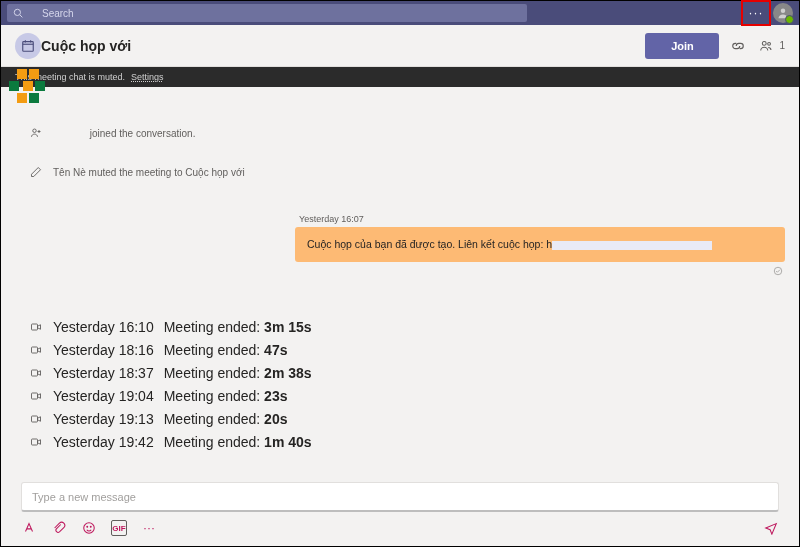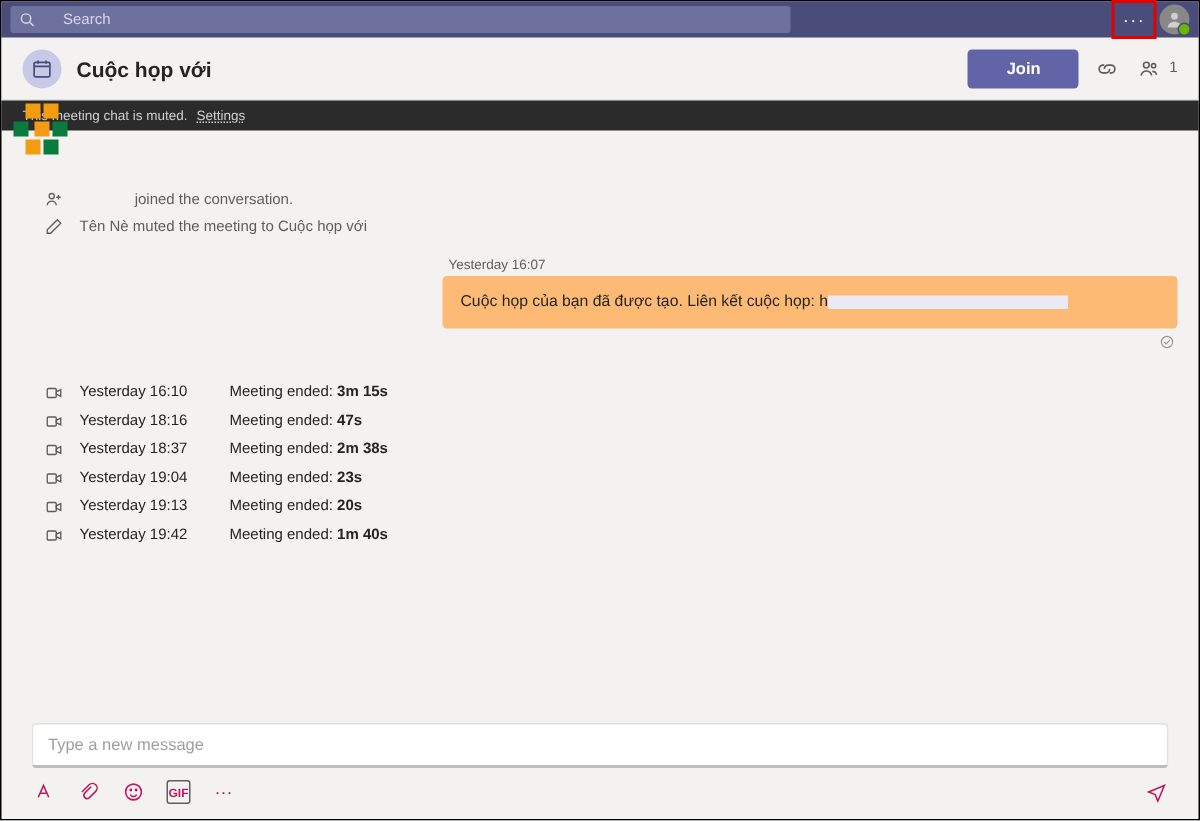--- a/index.html
+++ b/index.html
@@ -52,21 +52,20 @@
     border-radius: 50%; background: #6bb700; border: 1px solid #4a4c7a;
   }
 
   
   .meeting-head {
     height: 42px;
     background: #f3f2f1;
     display: flex;
     align-items: center;
     padding: 0 14px;
-    gap: 10px;
     border-bottom: 1px solid #e1dfdd;
   }
   .cal-badge {
     width: 26px; height: 26px; border-radius: 50%;
     background: #c7c9e6;
     display: flex; align-items: center; justify-content: center;
     color: #4a4c7a;
   }
   .cal-badge svg { width: 14px; height: 14px; display:block; }
   .meeting-title { font-size: 14px; font-weight: 700; color: #252423; }
@@ -92,48 +91,48 @@
     position: absolute; top: 68px; left: 8px; z-index: 5;
     display: flex; align-items: center; gap: 6px; pointer-events: none;
   }
   .wm-logo { position: relative; width: 40px; height: 40px; }
   .wm-block { position: absolute; width: 10px; height: 10px; }
   .wm-text { font-size: 20px; font-weight: 800; font-family: Arial, sans-serif;
              color: #0b7a3e; letter-spacing: -0.5px; margin-top: -4px;}
   .wm-text .orange { color: #f39c12; }
 
   
-  .chat-body { flex: 1; overflow: hidden; padding: 12px 14px 0 14px; display: flex; flex-direction: column; gap: 6px; }
+  .chat-body { flex: 1; overflow: hidden; padding: 12px 14px 0 14px; display: flex; flex-direction: column; gap: 6px; justify-content: space-between; }
   .sys-row { display: flex; align-items: center; gap: 10px; font-size: 10px; color: #605e5c; padding-left: 14px; }
   .sys-row .ic { width: 14px; display:flex; justify-content:center; }
   .sys-row .ic svg { width: 12px; height: 12px; display:block; }
   .sys-row .mask-s { display:inline-block; width:34px; height:9px; background:#f3f2f1; border:0; border-radius:2px; vertical-align:middle; }
   .sys-row .mask-e { display:inline-block; width:40px; height:9px; background:#f3f2f1; border-radius:2px; vertical-align:middle; }
 
   .msg-block { margin: 8px 0 8px 280px; width: 490px; }
   .msg-meta { font-size: 9px; color: #605e5c; margin-bottom: 3px; padding-left: 4px;}
   .msg-bubble {
     background: #fdba74; color: #252423; font-size: 10.5px;
     border-radius: 3px; padding: 10px 12px; line-height: 1.4;
     position: relative;
   }
   .msg-bubble .mask-l { display:inline-block; width: 160px; height: 9px; background:#e9eaf6; vertical-align:middle; }
   .receipt { text-align: right; margin-top: 4px; color:#979593; font-size: 10px; padding-right: 2px;}
   .receipt svg { width:10px; height:10px; display:inline-block; }
 
   .meetlog { display:flex; flex-direction:column; gap:7px; margin-top: 6px; padding-left:14px; }
-  .meetlog-row { display:flex; align-items:center; gap:10px; font-size:10px; color:#252423; }
+  .meetlog-row { display:flex; align-items:center; gap:10px; font-size:14px; color:#252423; }
   .meetlog-row .tm { color:#252423; font-weight:400; min-width:90px;}
   .meetlog-row .lbl { font-weight:400;}
   .meetlog-row b { font-weight:700; }
   .cam-ic { width:14px; display:flex; justify-content:center; }
   .cam-ic svg { width:12px; height:12px; display:block; color:#605e5c; }
 
   
-  .compose-wrap { padding: 0 20px 10px 20px; }
+  .compose-wrap { padding: 0 20px 10px 20px; margin-top: 32px; }
   .compose {
     border: 1px solid #e1dfdd; border-bottom: 2px solid #bdbdbd;
     border-radius: 3px; height: 30px; background: #fff;
     display:flex; align-items:center; padding: 0 10px;
     font-size: 11px; color:#a19f9d;
   }
   .compose-tools { display:flex; align-items:center; gap:14px; margin-top:8px; font-size:12px; color:#be185d;}
   .compose-tools .t { display:inline-flex; align-items:center; justify-content:center; width:16px; height:16px; }
   .compose-tools .t svg { width:14px; height:14px; display:block; }
   .compose-tools .send { margin-left:auto; }

